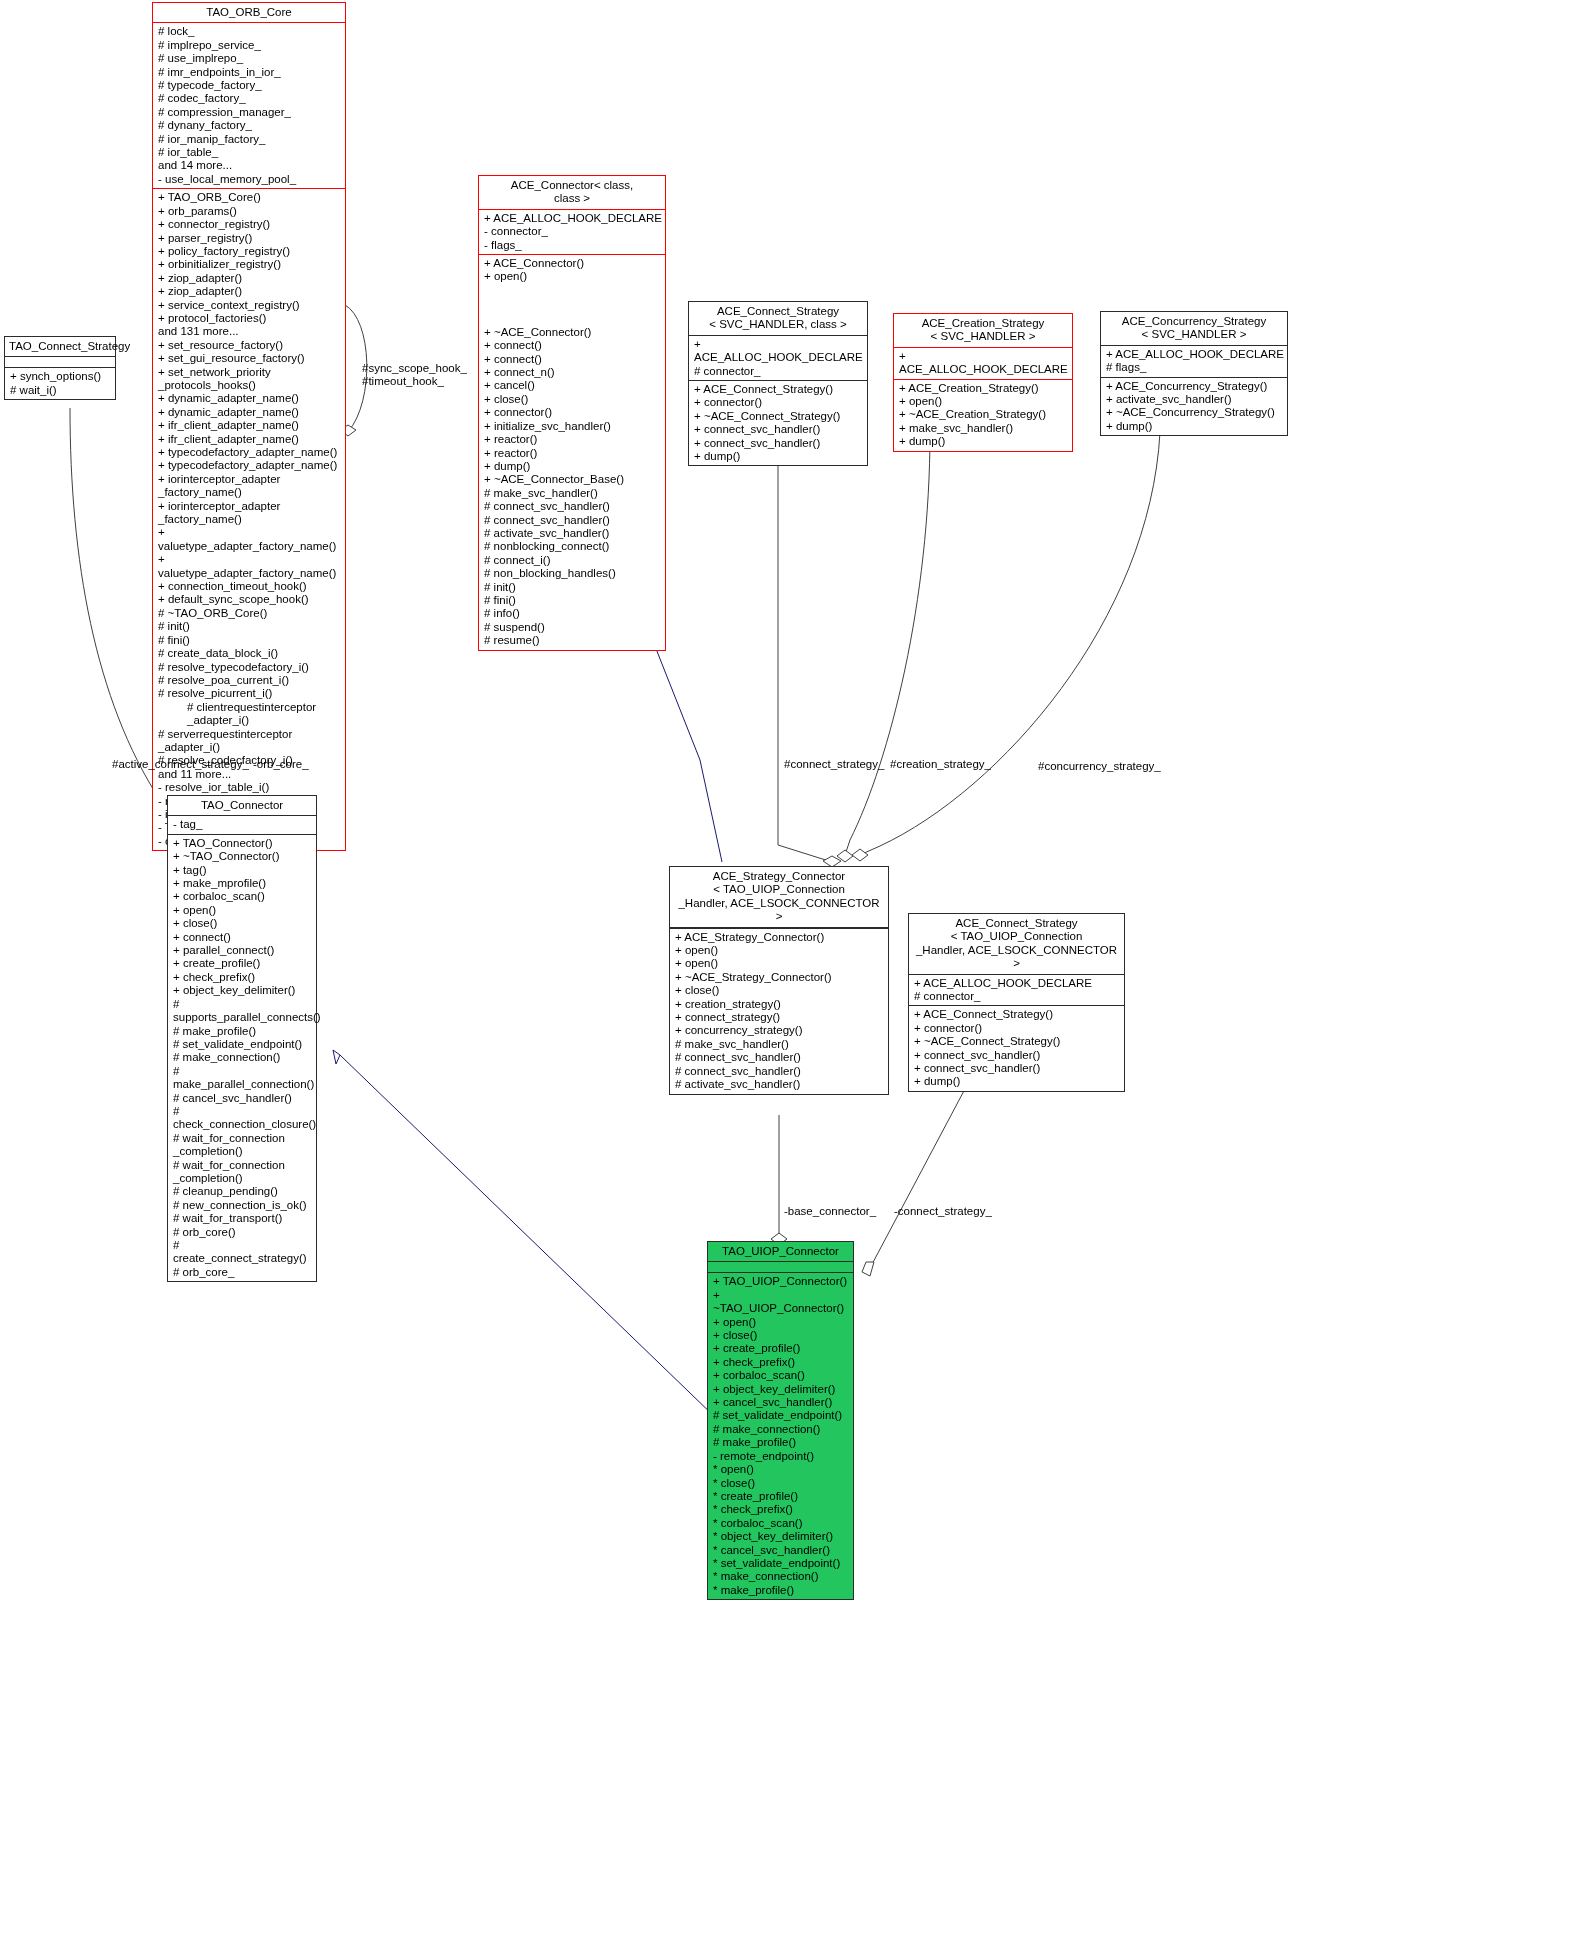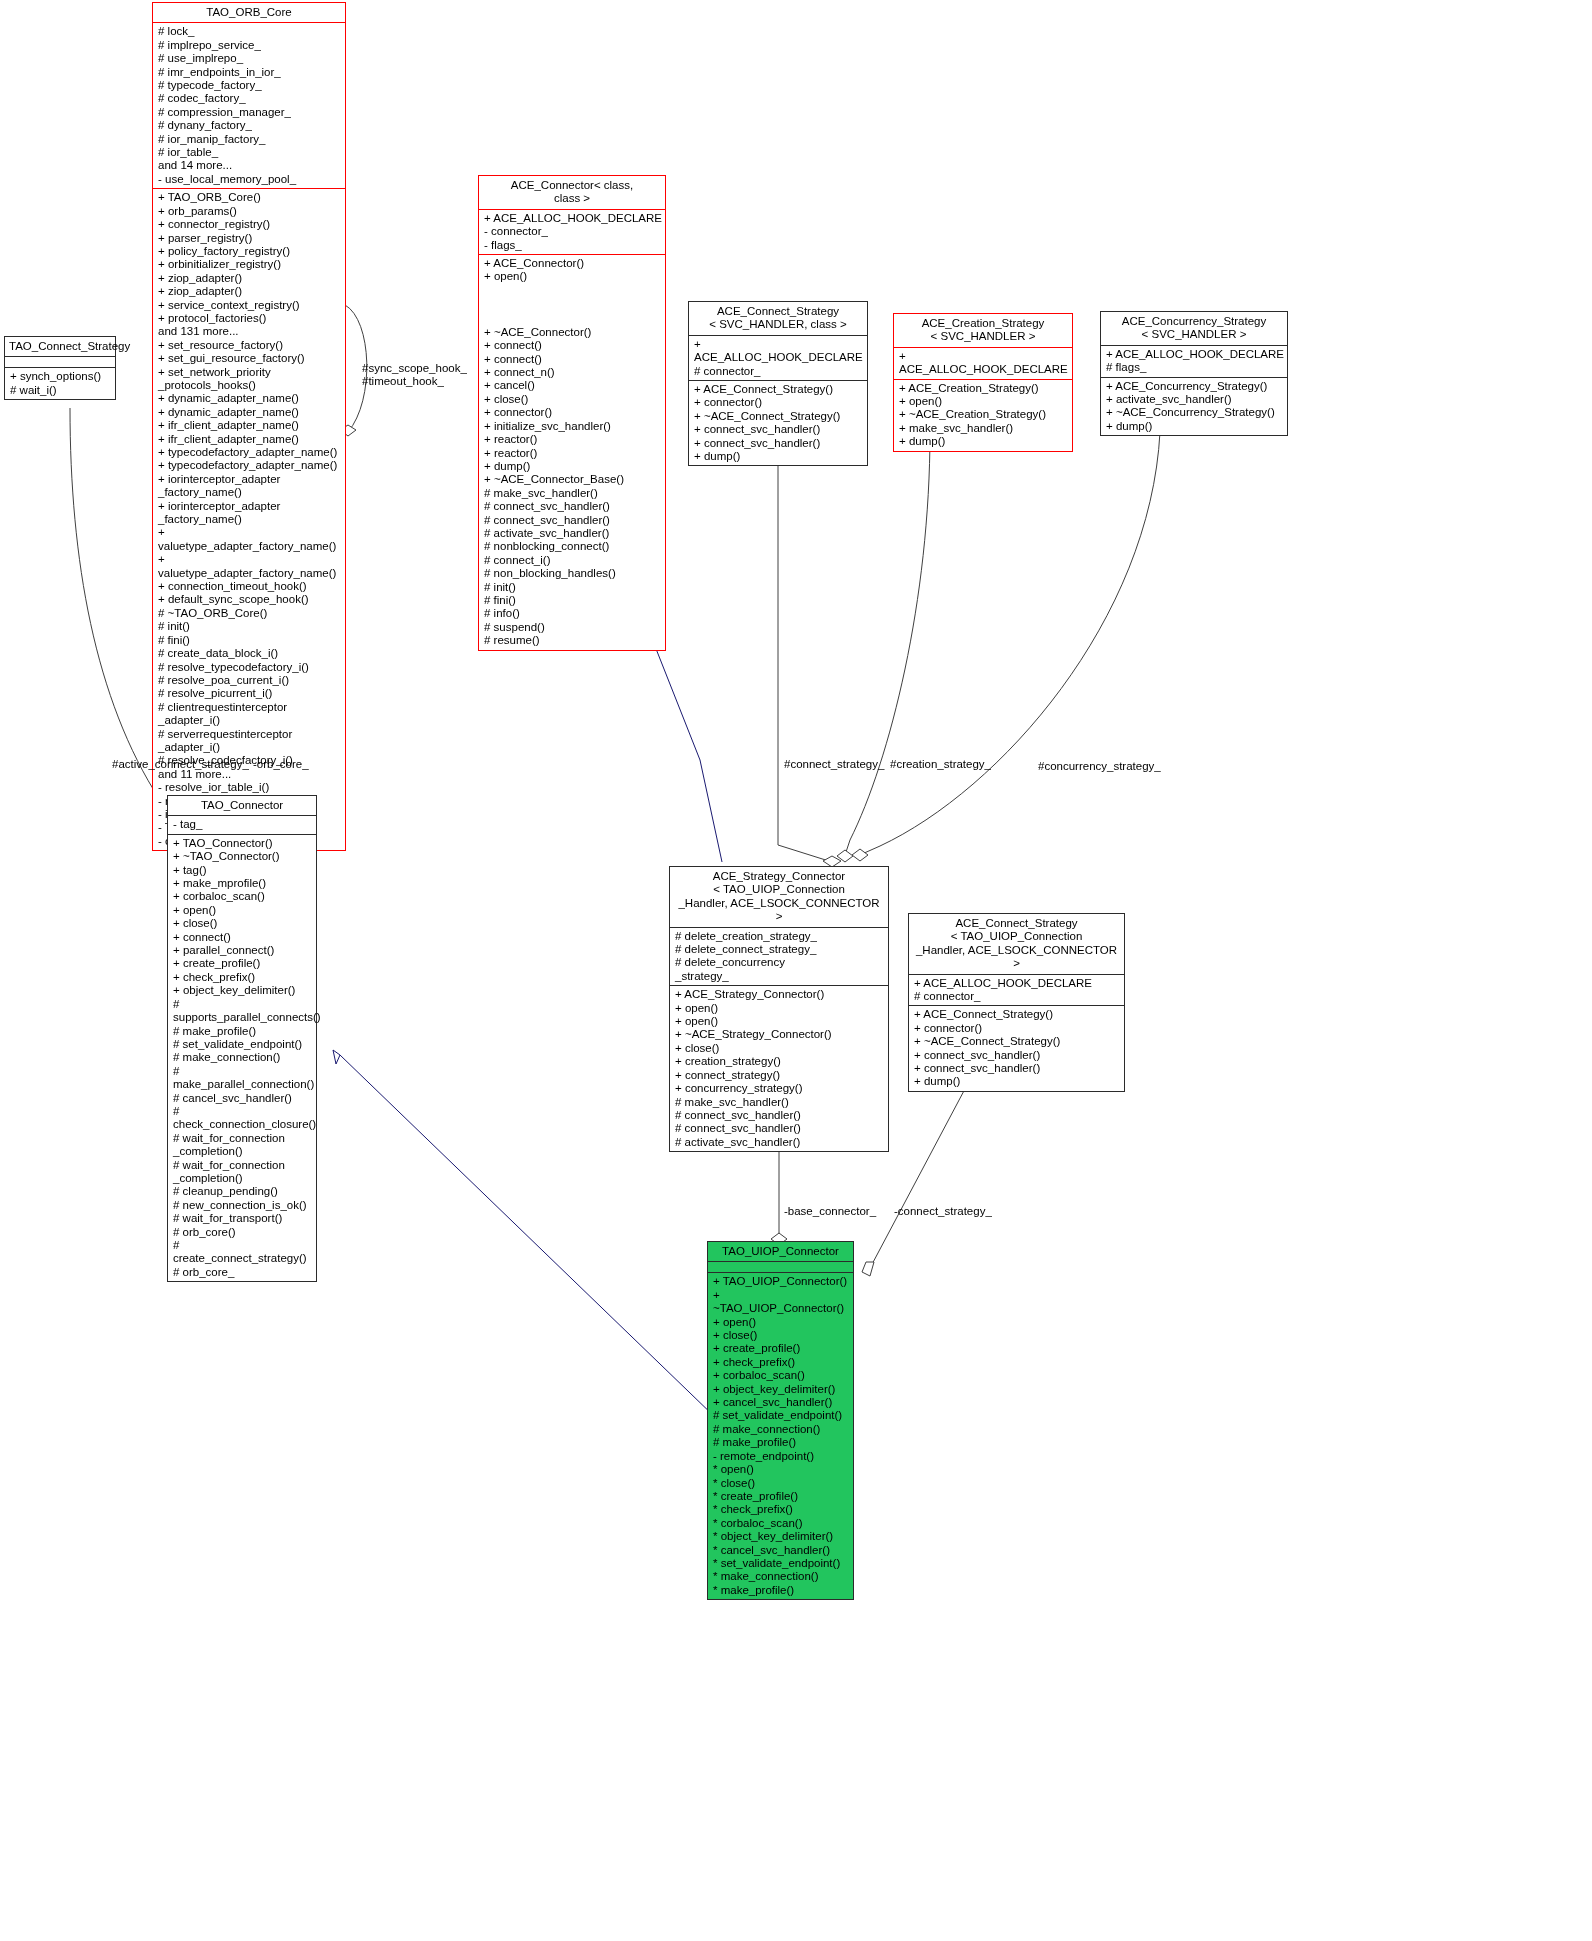--- a/index.html
+++ b/index.html
@@ -198,21 +198,21 @@
         <div class="row" style="white-space: pre-line;">+ valuetype_adapter_factory_name()</div>
         <div class="row" style="white-space: pre-line;">+ connection_timeout_hook()</div>
         <div class="row" style="white-space: pre-line;">+ default_sync_scope_hook()</div>
         <div class="row" style="white-space: pre-line;"># ~TAO_ORB_Core()</div>
         <div class="row" style="white-space: pre-line;"># init()</div>
         <div class="row" style="white-space: pre-line;"># fini()</div>
         <div class="row" style="white-space: pre-line;"># create_data_block_i()</div>
         <div class="row" style="white-space: pre-line;"># resolve_typecodefactory_i()</div>
         <div class="row" style="white-space: pre-line;"># resolve_poa_current_i()</div>
         <div class="row" style="white-space: pre-line;"># resolve_picurrent_i()</div>
-        <div class="row wrap" style="white-space: pre-line;"># clientrequestinterceptor
+        <div class="row wrap" style="white-space: pre-line; margin-left: 29px;"># clientrequestinterceptor
 _adapter_i()</div>
         <div class="row wrap" style="white-space: pre-line;"># serverrequestinterceptor
 _adapter_i()</div>
         <div class="row" style="white-space: pre-line;"># resolve_codecfactory_i()</div>
         <div class="row" style="white-space: pre-line;">and 11 more...</div>
         <div class="row" style="white-space: pre-line;">- resolve_ior_table_i()</div>
         <div class="row" style="white-space: pre-line;">- resolve_async_ior_table_i()</div>
         <div class="row" style="white-space: pre-line;">- is_collocation_enabled()</div>
         <div class="row" style="white-space: pre-line;">- TAO_ORB_Core()</div>
         <div class="row" style="white-space: pre-line;">- operator=()</div>
@@ -361,26 +361,20 @@
         <div class="row" style="white-space: pre-line;"># create_connect_strategy()</div>
         <div class="row" style="white-space: pre-line;"># orb_core_</div>
       </div>
   </div>
 
   <div class="uml" style="left:669px; top:866px; width:220px;">
     <div class="title">ACE_Strategy_Connector
 &lt; TAO_UIOP_Connection
 _Handler, ACE_LSOCK_CONNECTOR &gt;</div>
     <div class="sep"></div>
-    <div class="compartment">
-        <div class="row" style="white-space: pre-line;"># delete_creation_strategy_</div>
-        <div class="row" style="white-space: pre-line;"># delete_connect_strategy_</div>
-        <div class="row wrap" style="white-space: pre-line;"># delete_concurrency
-_strategy_</div>
-      </div>
     <div class="sep"></div>
     <div class="compartment">
         <div class="row" style="white-space: pre-line;">+ ACE_Strategy_Connector()</div>
         <div class="row" style="white-space: pre-line;">+ open()</div>
         <div class="row" style="white-space: pre-line;">+ open()</div>
         <div class="row" style="white-space: pre-line;">+ ~ACE_Strategy_Connector()</div>
         <div class="row" style="white-space: pre-line;">+ close()</div>
         <div class="row" style="white-space: pre-line;">+ creation_strategy()</div>
         <div class="row" style="white-space: pre-line;">+ connect_strategy()</div>
         <div class="row" style="white-space: pre-line;">+ concurrency_strategy()</div>

